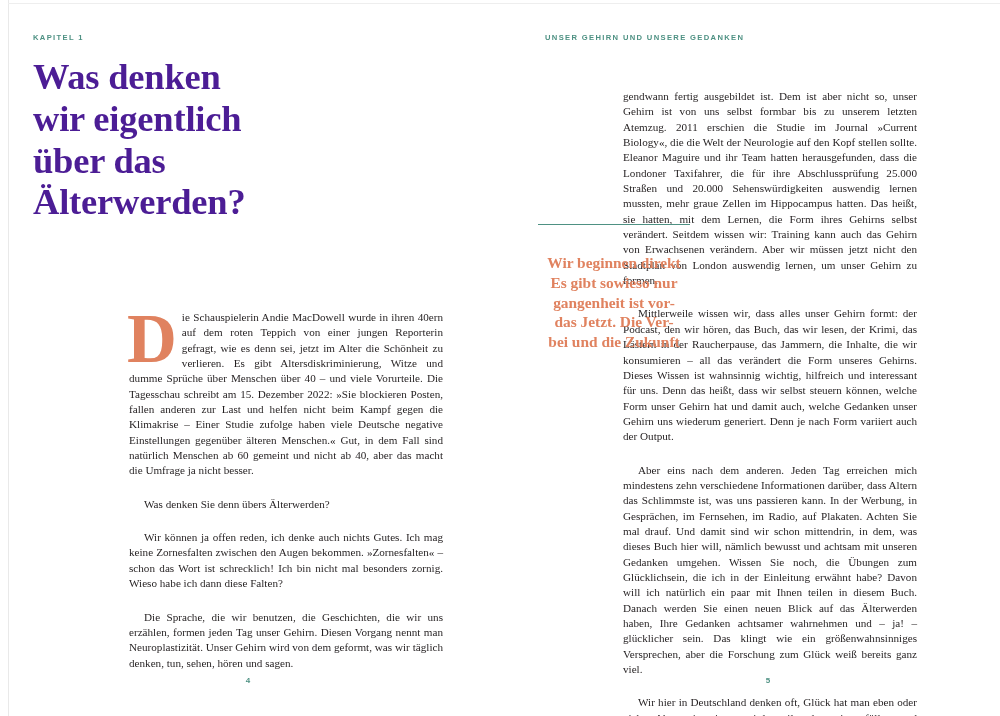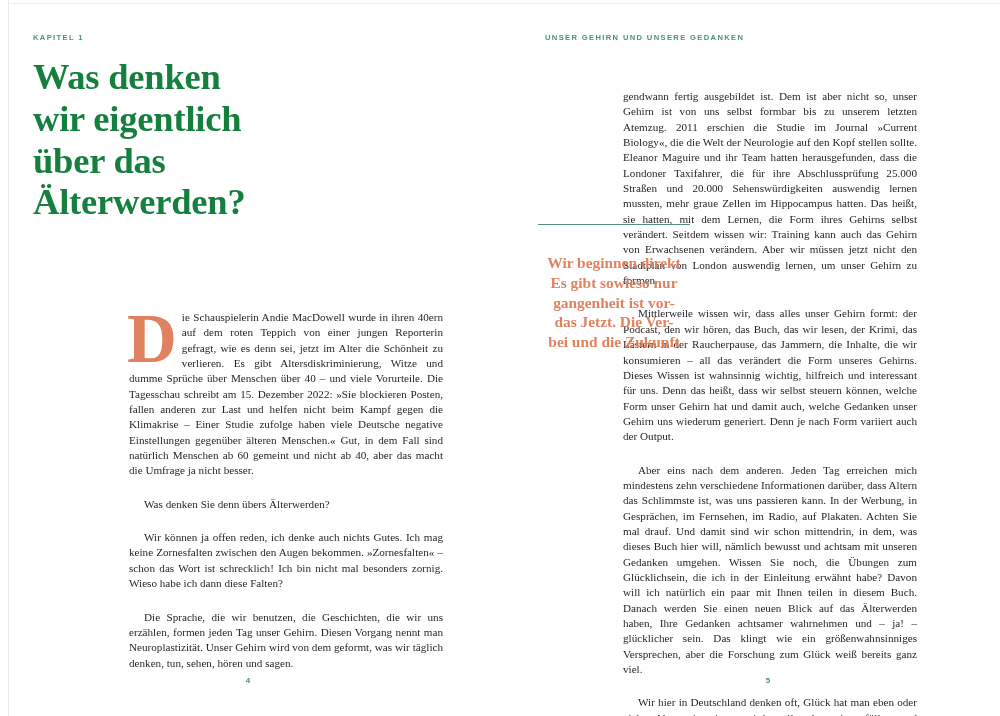--- a/index.html
+++ b/index.html
@@ -70,21 +70,21 @@
   
   #chapter-title {
     position: absolute;
     left: 33px;
     top: 56px;
     width: 320px;
     font-family: "Liberation Serif", serif;
     font-weight: bold;
     font-size: 36.5px;
     line-height: 1.145;
-    color: #15803d;
+    color: #4c1d95;
     letter-spacing: -0.2px;
   }
   #chapter-title .tl { display: block; white-space: nowrap; }
 
   
   .col {
     position: absolute;
     font-size: 11.15px;
     line-height: 15.35px;
     text-align: justify;

